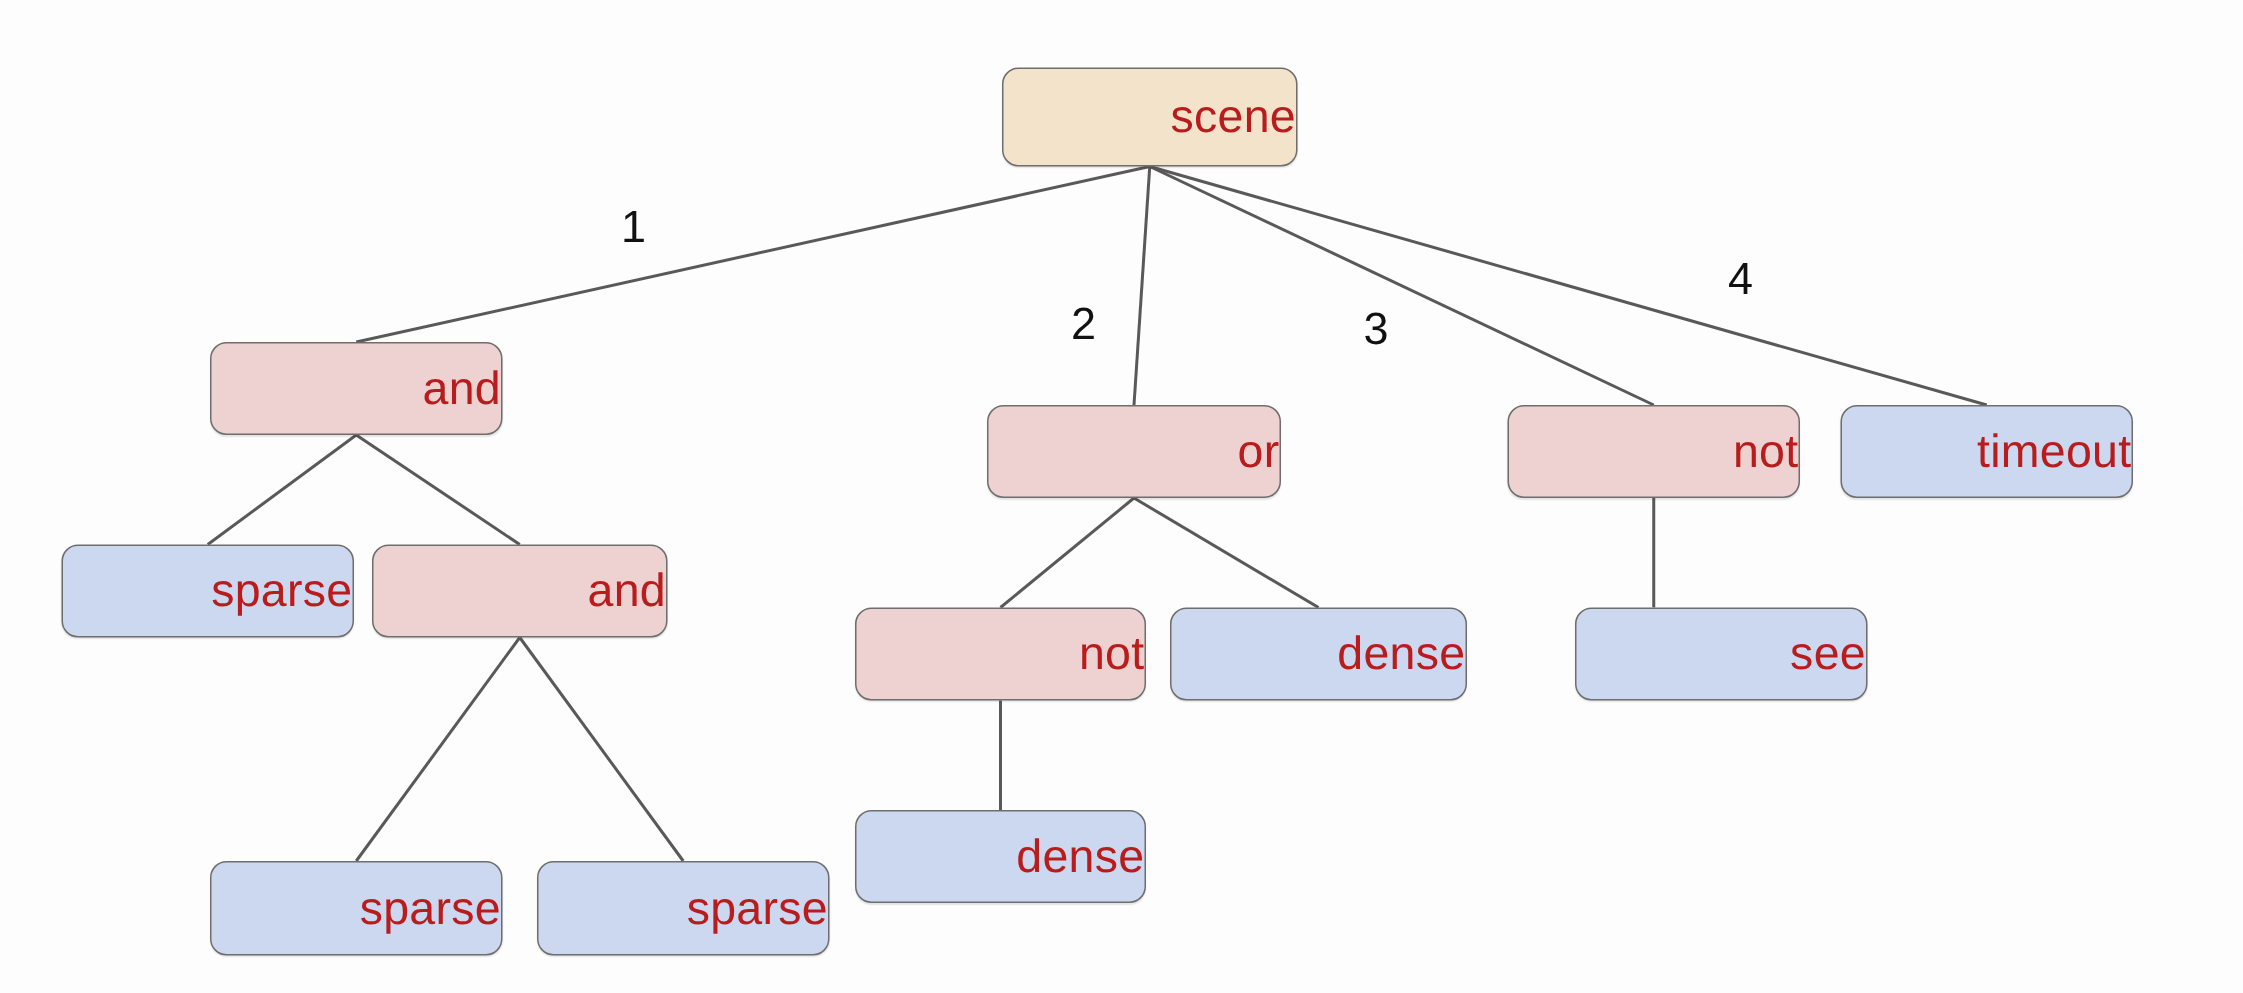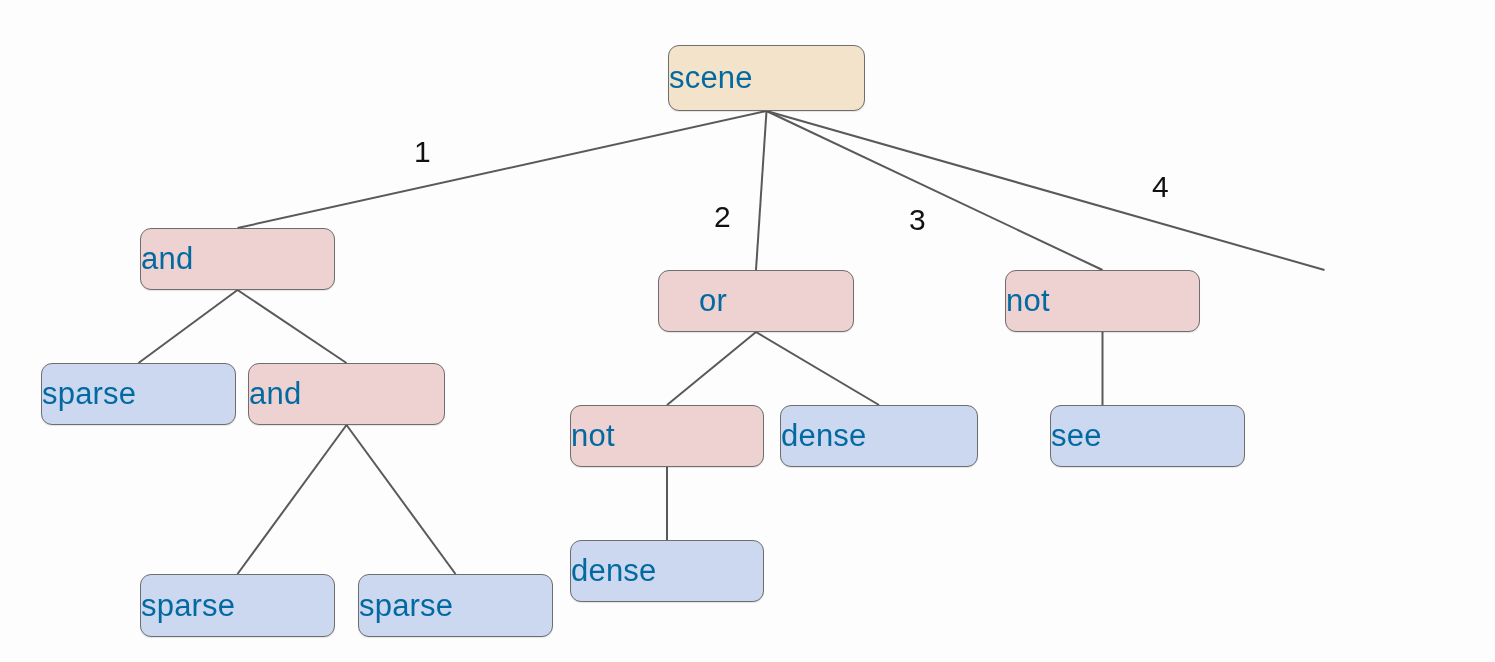--- a/index.html
+++ b/index.html
@@ -21,23 +21,23 @@
     width: 1495px;
     height: 662px;
   }
   .node {
     position: absolute;
     box-sizing: border-box;
     border: 1.6px solid #6e6e6e;
     border-radius: 11px;
     display: flex;
     align-items: center;
-    justify-content: flex-start;
+    justify-content: flex-end;
     font-size: 31px;
-    color: #0369a1;
+    color: #b91c1c;
     letter-spacing: 0.2px;
     box-shadow: 0 1px 1px rgba(0,0,0,0.10);
   }
   .node.root   { background: #f3e3ca; }
   .node.op     { background: #eed2d1; }
   .node.leaf   { background: #ccd8f0; }
   .edge-label {
     position: absolute;
     font-size: 30px;
     color: #111111;
@@ -95,13 +95,16 @@
     </div>
     <div class="node leaf" style="left: 570px; top: 540px; width: 194px; height: 62px;">
       <span>dense</span>
     </div>
     <div class="node op" style="left: 1005px; top: 270px; width: 195px; height: 62px;">
       <span>not</span>
     </div>
     <div class="node leaf" style="left: 1050px; top: 405px; width: 195px; height: 62px;">
       <span>see</span>
     </div>
+    <div class="node leaf" style="left: 1227px; top: 270px; width: 195px; height: 62px;">
+      <span>timeout</span>
+    </div>
   </div>
 
 </body></html>

